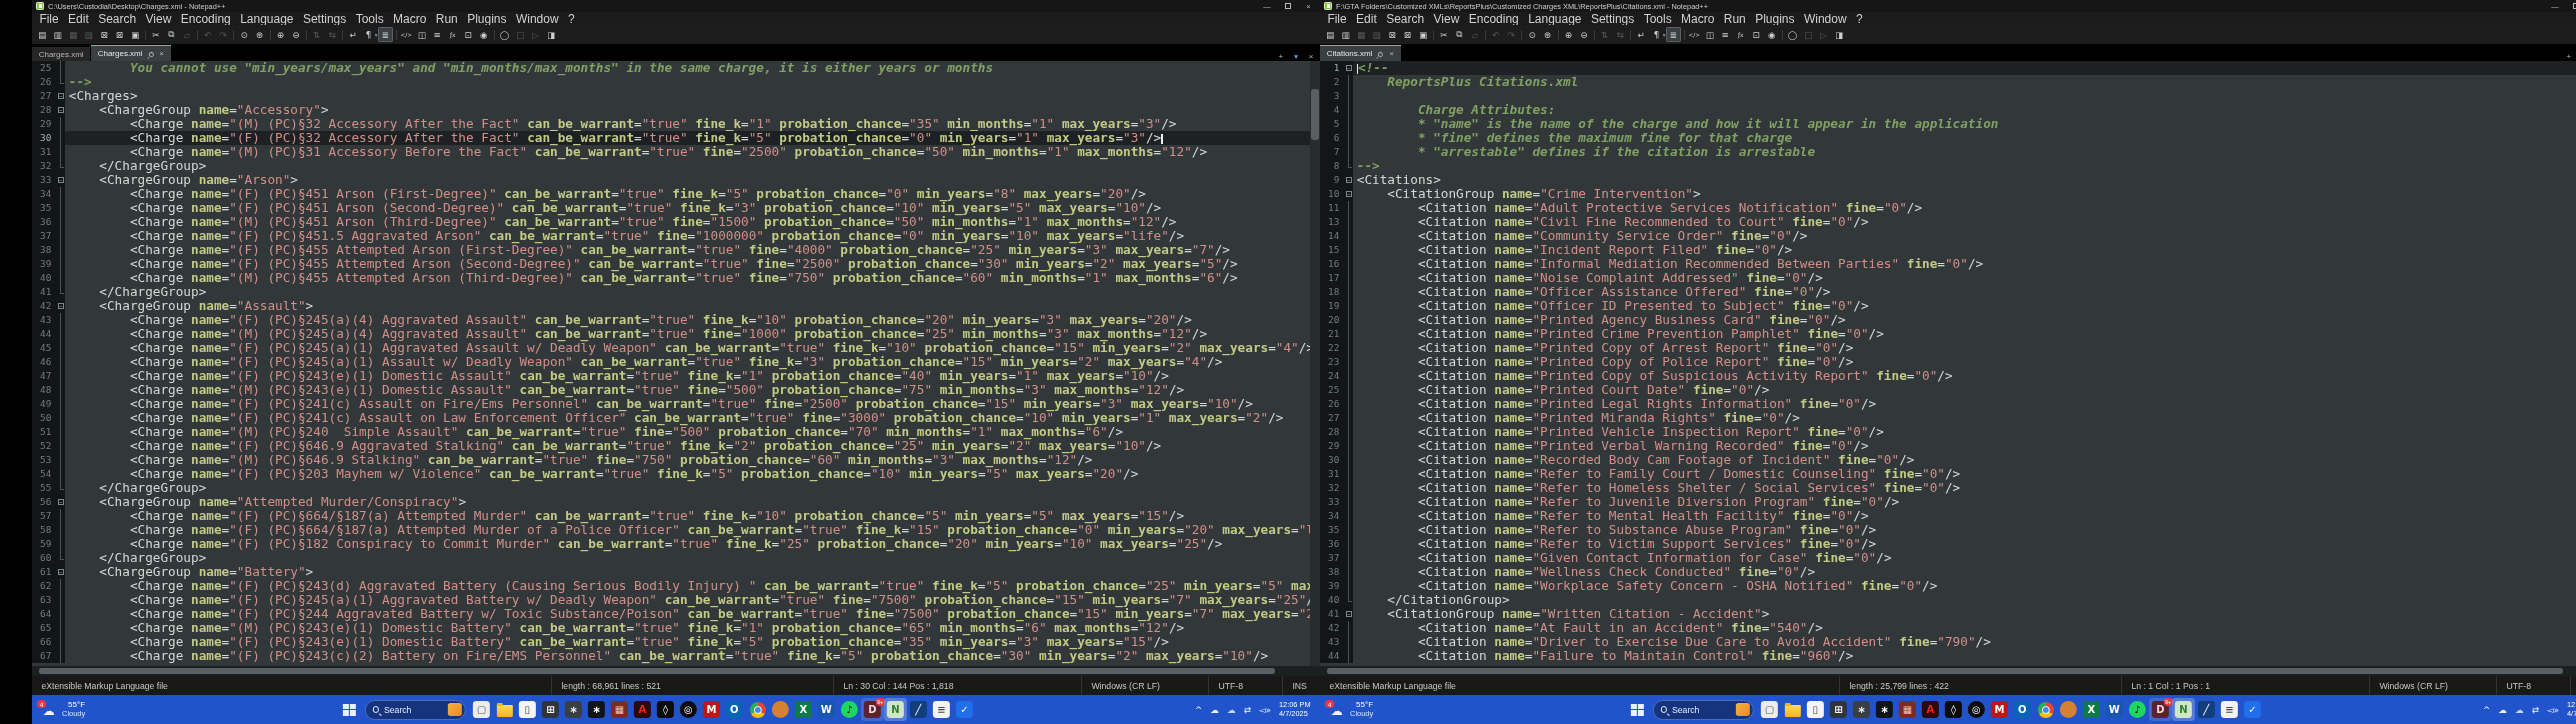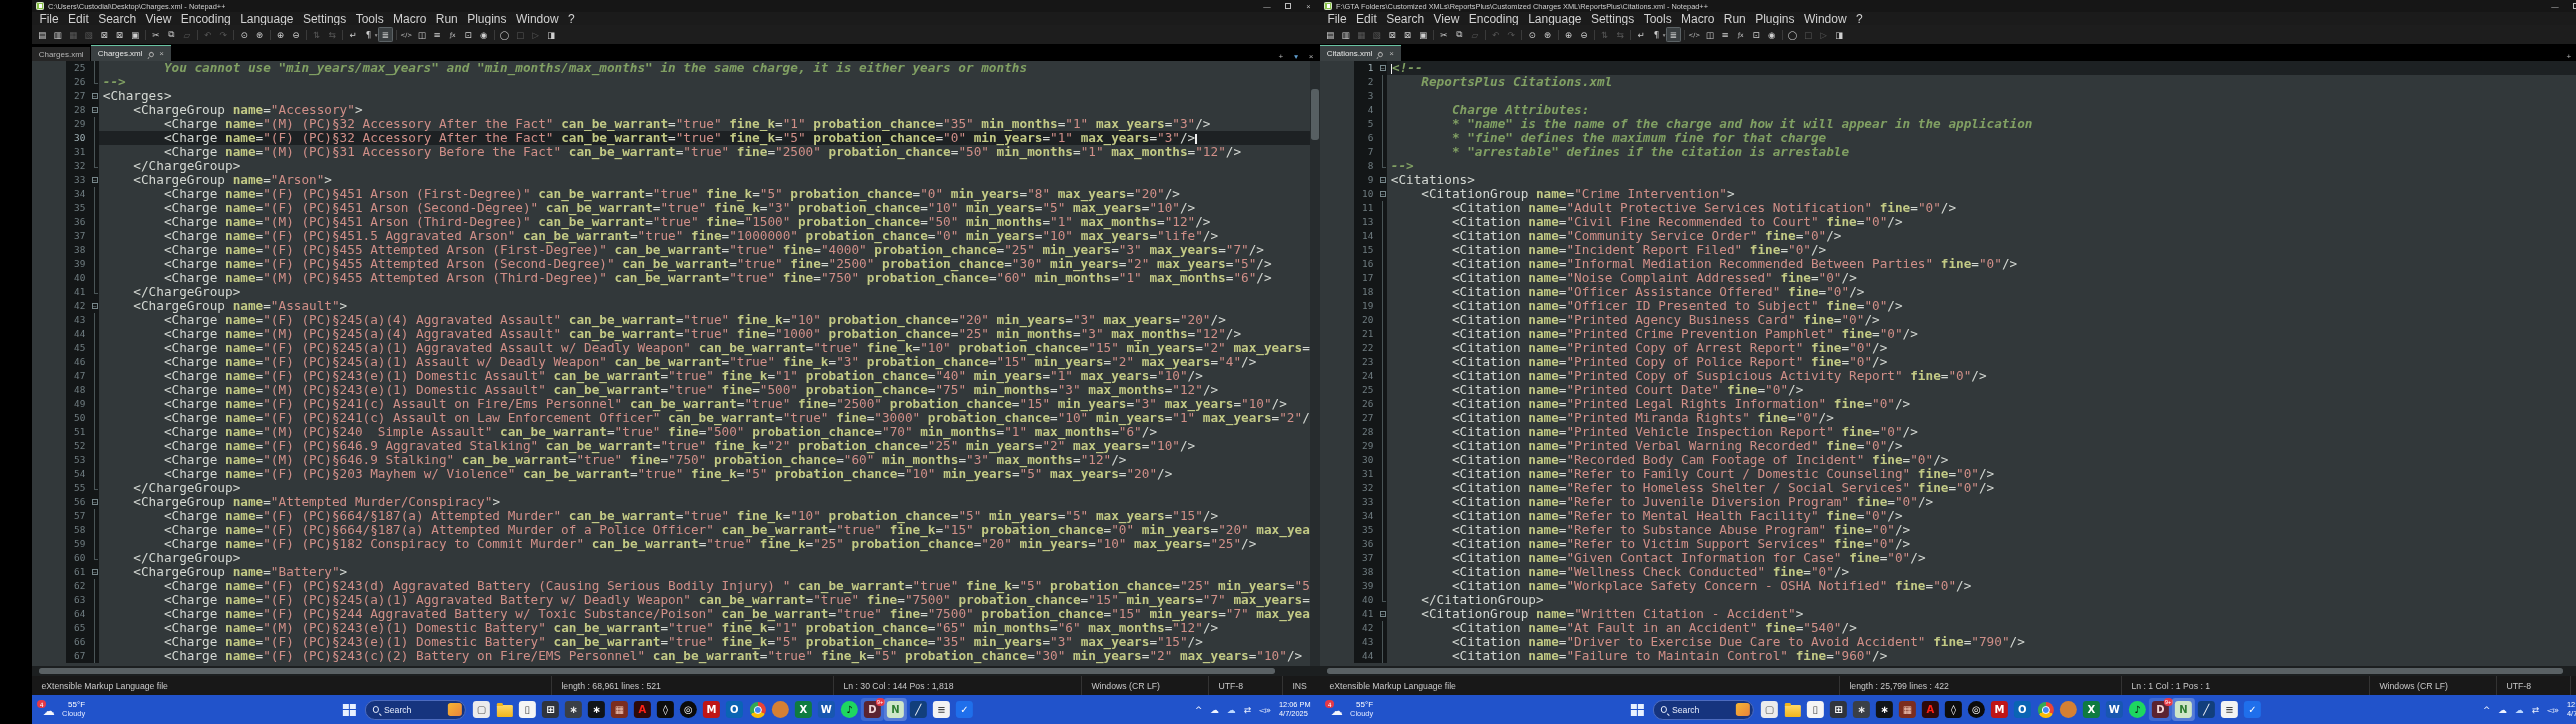--- a/index.html
+++ b/index.html
@@ -31,21 +31,21 @@
   .tab { height:14.8px; display:flex; align-items:center; padding:0 6.7px; font-size:8px; color:#b5b5b5; background:#262626; margin-right:0.7px; border-top:1.3px solid transparent; }
   .tab.active { background:#3a4042; color:#e6e6e6; border-top:1.3px solid #69c2a2; height:16px; }
   .tab .pin { width:4.7px; height:4.7px; border:0.7px solid #a9a9a9; border-radius:50%; margin-left:6px; position:relative; transform:rotate(40deg); }
   .tab .pin::after { content:''; position:absolute; left:1.3px; top:4.7px; width:0.7px; height:2.7px; background:#a9a9a9; }
   .tab .tab-x { margin-left:6px; color:#b5b5b5; font-size:8px; }
   .tabbar-controls { margin-left:auto; display:flex; align-items:center; gap:9.4px; padding-right:6.7px; color:#b5b5b5; font-size:8px; }
   .tabbar-controls .drop { color:#5f9ecf; font-size:6.7px; }
 
   
   .editor-wrap { flex:1; position:relative; overflow:hidden; background:#32383a; }
-  .lines { position:absolute; left:0; top:0; right:4px;padding-left:34px; }
+  .lines { position:absolute; left:0; top:0; right:4px; }
   .row { display:flex; height:14px; line-height:14px; white-space:nowrap; position:relative; }
   .row.current { background:#1d2123; }
   .ln { width:24px; flex:none; text-align:right; padding-right:4.7px; background:#131617; color:#6f7c80; font-family:"DejaVu Sans Mono",monospace; font-size:9.4px; }
   .row.current .ln { color:#9fb0b5; }
   .fold { width:9.4px; flex:none; background:#131617; display:flex; align-items:center; justify-content:center; }
   .fold .fbox { width:6px; height:6px; border:0.7px solid #77878b; color:#9db0b4; font-size:6px; line-height:4.7px; text-align:center; background:#131617; }
   .fold .fline { width:0.7px; height:100%; background:#4a5557; }
   .fold .fend { width:0.7px; height:60%; align-self:flex-start; background:#4a5557; position:relative; }
   .fold .fend::after { content:''; position:absolute; left:0; bottom:0; width:3.4px; height:0.7px; background:#4a5557; }
   .code { font-family:"DejaVu Sans Mono",monospace; font-size:12.7px; letter-spacing:0; color:#d4d8d3; padding-left:3.4px; white-space:pre; }

